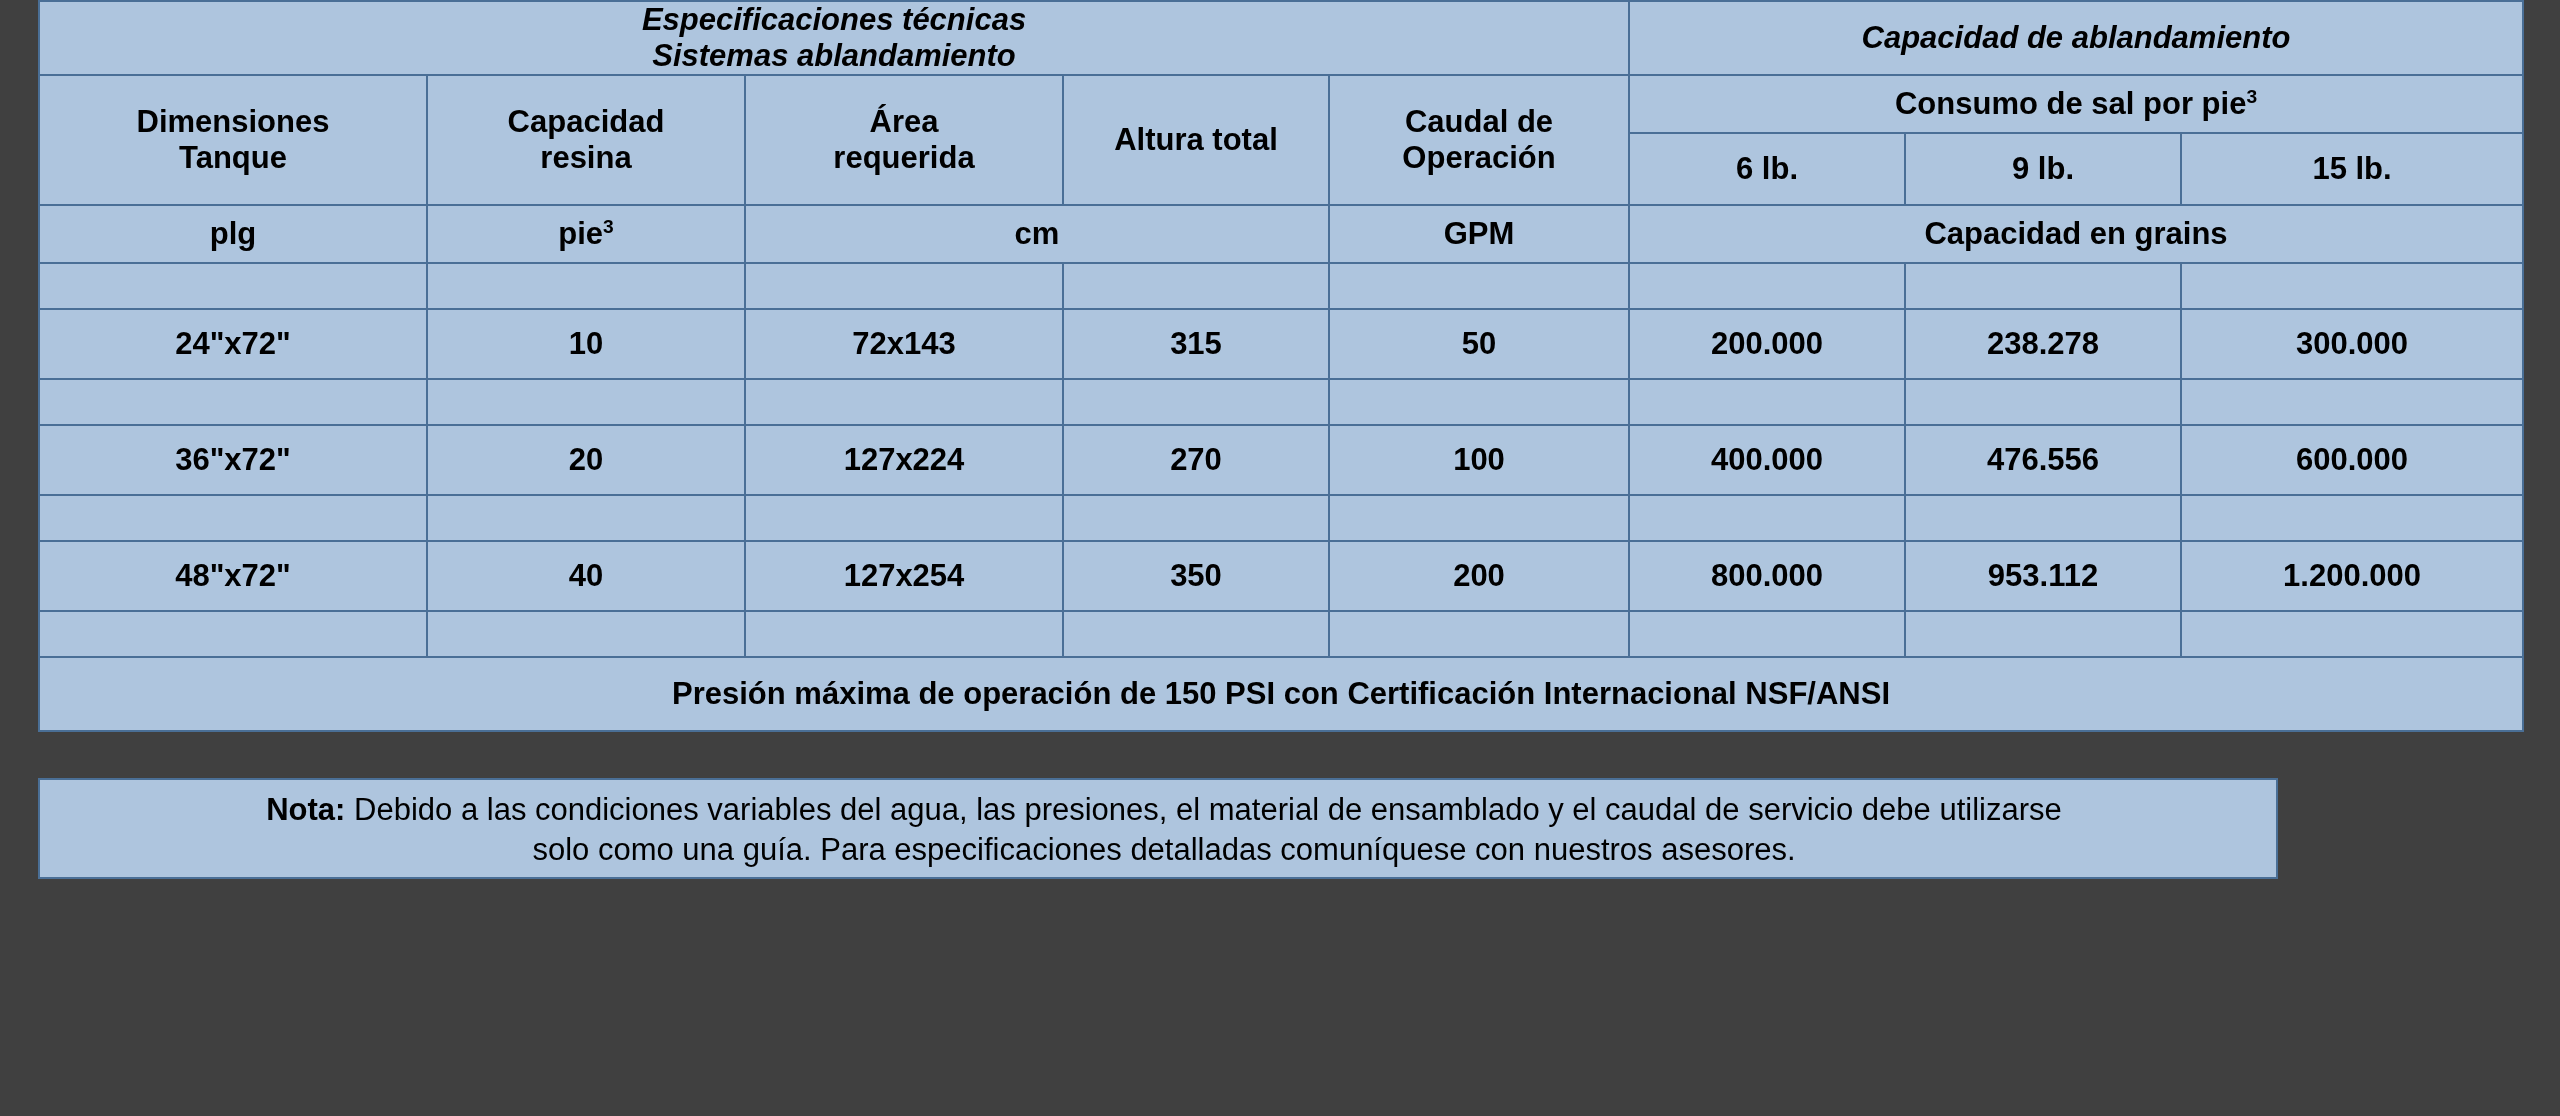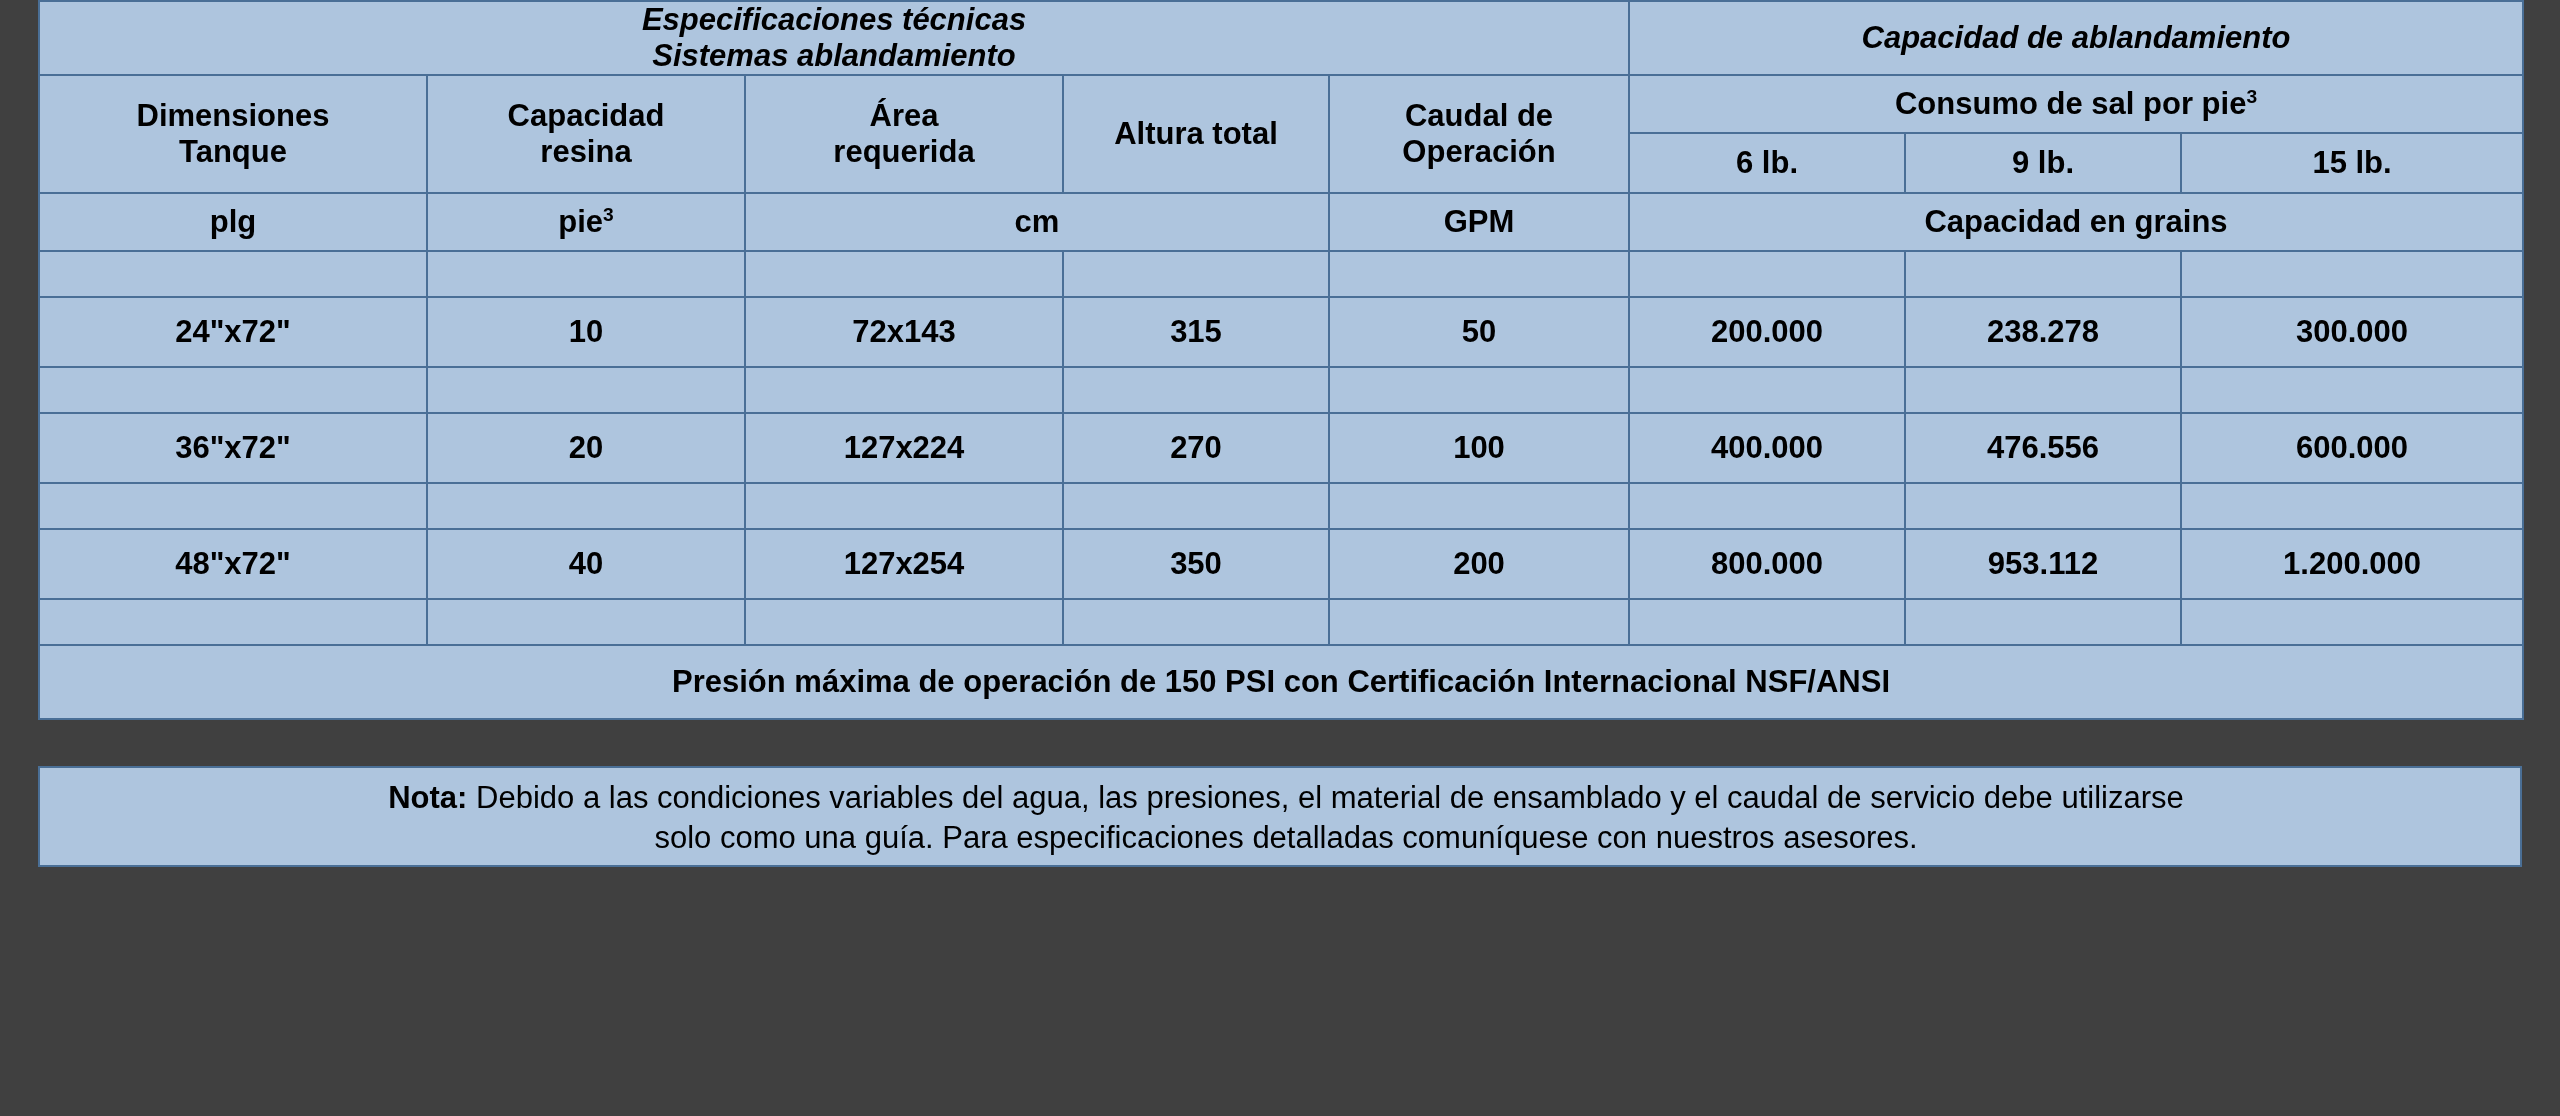--- a/index.html
+++ b/index.html
@@ -53,21 +53,21 @@
     height: 72px;
     line-height: 1.16;
     padding: 4px 0;
   }
   .hdr-main {
     height: 118px;
     font-size: 32px;
     line-height: 1.16;
   }
   .hdr-sub {
-    height: 60px;
+    height: 72px;
     font-size: 31px;
   }
   .hdr-salt {
     height: 58px;
     font-size: 32px;
   }
   .unit-row td {
     height: 58px;
     font-size: 32px;
   }
@@ -85,21 +85,21 @@
     font-size: 33px;
   }
   .footer-row td {
     height: 74px;
     font-size: 32px;
     font-weight: normal;
   }
   .footer-row td b { font-weight: bold; }
 
   .note-box {
-    width: 2484px;
+    width: 2240px;
     margin-top: 46px;
     background: #aec5de;
     border: 2px solid #4a6f96;
     box-sizing: border-box;
     text-align: center;
     font-size: 31px;
     line-height: 1.28;
     padding: 10px 12px 8px 24px;
   }
   .note-box b { font-weight: bold; }

